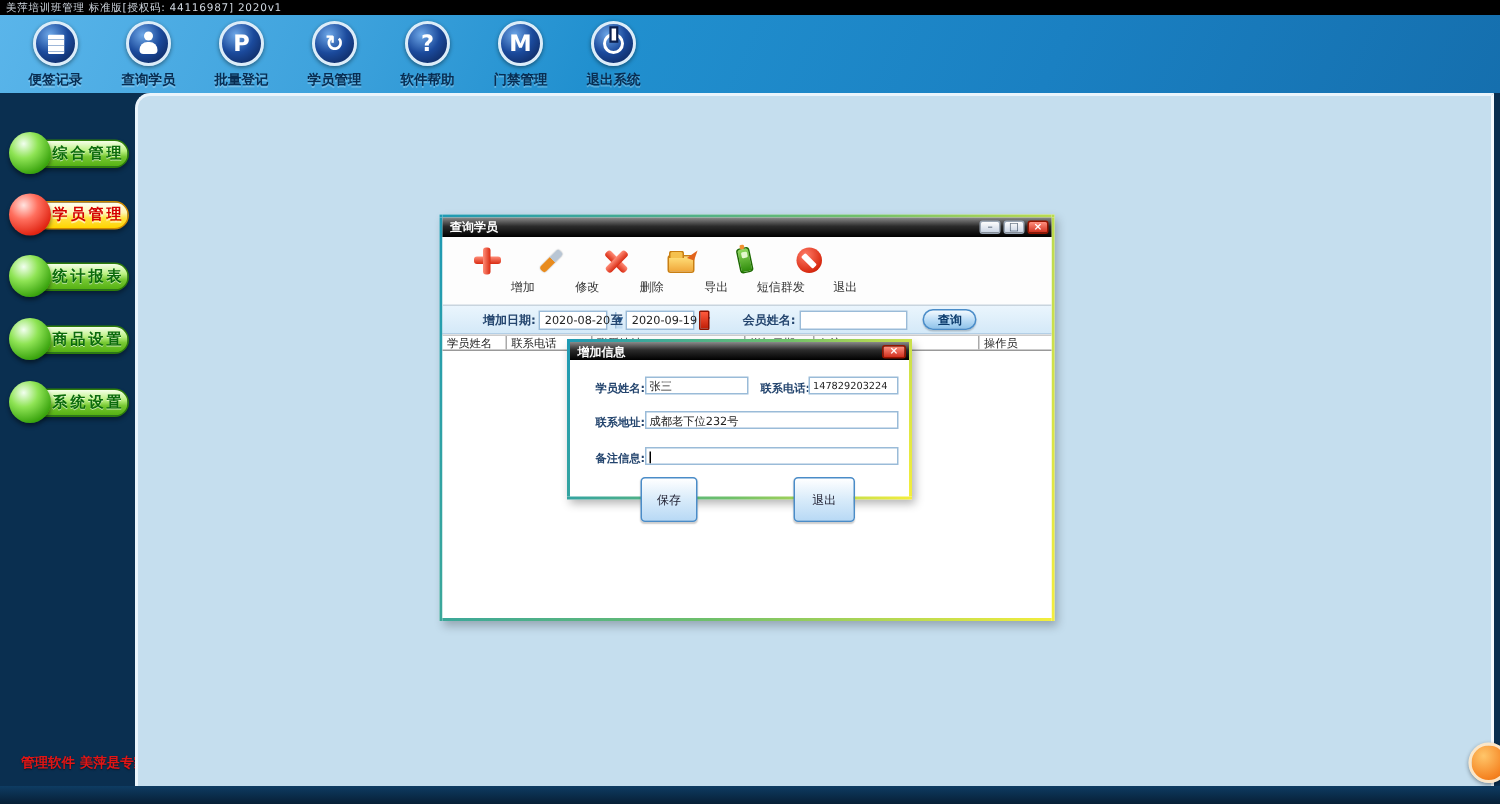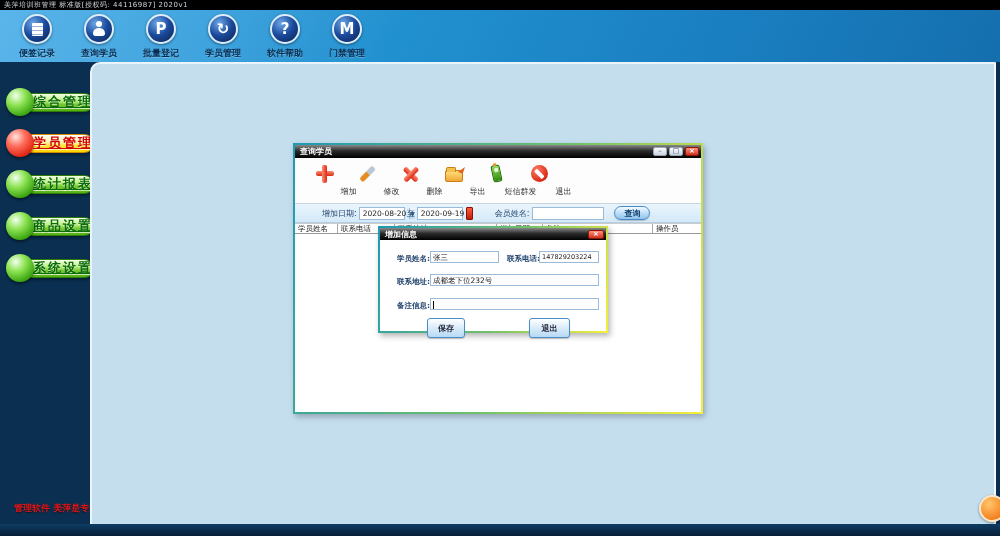--- a/index.html
+++ b/index.html
@@ -30,22 +30,22 @@
   
   .sidebar { position:absolute; left:0; top:62px; width:90px; height:462px;
     background:linear-gradient(150deg,#1677b8 0%,#0d5democ 0%,#0d558e 45%,#083c68 100%); }
   .side-btn { position:absolute; left:6px; width:80px; height:28px; display:flex; align-items:center; cursor:pointer; }
   .sphere { width:28px; height:28px; border-radius:50%; z-index:2; flex:none;
     background:radial-gradient(circle at 35% 28%, #f2fff0 0%, #8fe455 35%, #3aa40e 75%, #1e7a04 100%);
     box-shadow:0 2px 3px rgba(0,0,0,.45); }
   .pill { margin-left:-12px; height:19px; flex:1; border-radius:10px; border:1px solid #2e7d0a;
     background:linear-gradient(180deg,#f6ffe8 0%,#b9f07e 40%,#76c832 62%,#54b012 100%);
     display:flex; align-items:center; justify-content:center; padding-left:10px;
-    font-size:13px; font-weight:bold; color:#0c6b0c; letter-spacing:2px; white-space:nowrap;
-    text-shadow:0 1px 0 rgba(255,255,255,.6); box-shadow:0 2px 3px rgba(0,0,0,.35);text-decoration:underline; }
+    font-size:10px; font-weight:bold; color:#0c6b0c; letter-spacing:2px; white-space:nowrap;
+    text-shadow:0 1px 0 rgba(255,255,255,.6); box-shadow:0 2px 3px rgba(0,0,0,.35); }
   .side-btn.active .sphere { background:radial-gradient(circle at 35% 28%, #ffe4e0 0%, #ff6f5e 35%, #e02412 75%, #a80f00 100%); }
   .side-btn.active .pill { border-color:#cf8a00; color:#d40000;
     background:linear-gradient(180deg,#fffef4 0%,#fff6b0 40%,#ffe23e 62%,#ffd400 100%); }
   .marquee { position:absolute; left:14px; top:440px; font-size:9px; font-weight:bold; color:#e01515; text-shadow:0 1px 1px rgba(0,0,0,.5); white-space:nowrap; }
 
   
   .content { position:absolute; left:90px; top:62px; width:906px; height:462px;
     background:#c5deee; border-radius:10px 0 0 0; border-left:2px solid #eaf4fb; border-top:2px solid #eaf4fb; border-right:2px solid #f4fafe; }
   .bottombar { position:absolute; left:0; bottom:0; width:100%; height:12px; background:linear-gradient(180deg,#0e3c63,#071f36); }
   .corner-badge { position:absolute; left:979px; top:495px; width:27px; height:27px; border-radius:50%;
@@ -78,21 +78,21 @@
   .i-folder::after { content:""; position:absolute; right:-2px; top:-5px; width:0; height:0; border-left:5px solid transparent; border-bottom:7px solid #e2641c; transform:rotate(20deg); }
   .i-phone { position:relative; width:9px; height:17px; border-radius:2.5px; transform:rotate(-12deg);
     background:linear-gradient(180deg,#8ed95e 0%,#2e8b0a 100%); border:1px solid #1c6a00; }
   .i-phone::before { content:""; position:absolute; left:1.5px; top:2px; width:4.5px; height:4px; background:#e3f7cf; border-radius:1px; }
   .i-phone::after { content:""; position:absolute; left:2px; top:-3px; width:3px; height:3px; background:#f09030; border-radius:1px; }
   .i-noentry { position:relative; width:17px; height:17px; border-radius:50%;
     background:radial-gradient(circle at 35% 30%, #ff7c68, #d92b12 70%, #a81200); }
   .i-noentry::after { content:""; position:absolute; left:3px; top:7px; width:11px; height:3.5px; background:#fff; transform:rotate(45deg); border-radius:1px; }
 
   .q-filter { height:19px; background:linear-gradient(180deg,#eaf5fd,#d4e9f8); border-bottom:1px solid #b3cfe6; display:flex; align-items:center; font-size:8px; color:#24456e; }
-  .f-label { font-weight:normal; white-space:nowrap; }
+  .f-label { font-weight:bold; white-space:nowrap; }
   .sel { height:13px; border:1px solid #9abbd8; background:#fff; display:flex; align-items:center; margin:0 2px; }
   .sel-val { padding:0 3px; font-size:7.5px; color:#222; white-space:nowrap; }
   .sel-arrow { width:11px; height:100%; background:linear-gradient(180deg,#f2f8fe,#bcd9f0); border-left:1px solid #9abbd8; color:#2b5d93; font-size:6px; display:flex; align-items:center; justify-content:center; cursor:pointer; }
   .date-pick { width:7px; height:13px; background:linear-gradient(180deg,#ff5a3c,#c01e08); border:1px solid #8c1200; border-radius:1px; margin-left:1px; cursor:pointer; }
   .txt-input { height:13px; border:1px solid #9abbd8; background:#fff; }
   .btn-query { width:36px; height:14px; margin-left:10px; border:1px solid #4a8cc8; border-radius:7px;
     background:linear-gradient(180deg,#f4fafe 0%,#bedef7 50%,#8fc3ea 100%); color:#0a3a6b; font-size:8px; font-weight:bold;
     display:flex; align-items:center; justify-content:center; cursor:pointer; box-shadow:0 1px 1px rgba(0,0,0,.2); }
 
   .q-thead { height:11px; display:flex; background:#fff; border-bottom:1px solid #999; border-top:1px solid #ccc; }
@@ -101,22 +101,22 @@
   .qdialog { display:flex; flex-direction:column; }
 
   
   .adialog { position:absolute; left:378px; top:226px; width:230px; height:107px; background:#fff;
     border:2px solid; border-image:linear-gradient(110deg,#1f9ab4 0%,#6fc06a 55%,#f4ee3c 100%) 1; box-shadow:2px 3px 6px rgba(0,0,0,.3); }
   .a-titlebar { height:12px; background:linear-gradient(180deg,#8a8a8a 0%,#2b2b2b 45%,#000 100%); display:flex; align-items:center; padding:0 2px; }
   .a-row { position:absolute; font-size:7.5px; color:#24456e; }
   .fld-label { font-weight:bold; white-space:nowrap; }
   .fld-input { position:absolute; height:12px; border:1px solid #9abbd8; background:#fff; font-size:7.5px; color:#222; padding:1px 2px; white-space:nowrap; overflow:hidden; }
   .caret { display:inline-block; width:1px; height:8px; background:#000; vertical-align:middle; }
-  .a-btn { position:absolute; height:20px; border:1px solid #4a8cc8; border-radius:3px;
-    background:linear-gradient(180deg,#ffffff 0%,#d8ebfa 50%,#b8d9f5 100%); color:#223; font-size:8px; font-weight:bold;
+  .a-btn { position:absolute; height:30px; border:1px solid #4a8cc8; border-radius:3px;
+    background:linear-gradient(180deg,#ffffff 0%,#d8ebfa 50%,#b8d9f5 100%); color:#223; font-size:8px; font-weight:normal;
     display:flex; align-items:center; justify-content:center; cursor:pointer; box-shadow:0 1px 1px rgba(0,0,0,.2); }
 </style>
 </head>
 <body>
 
 <div class="screen">
 
   <div class="titlebar">
     <span class="titlebar-text">美萍培训班管理 标准版[授权码: 44116987]  2020v1</span>
   </div>
@@ -150,20 +150,26 @@
       <div class="tb-circle">
           <span class="tb-glyph">?</span>
         </div>
       <div class="tb-label">软件帮助</div>
     </div>
     <div class="tb-item">
       <div class="tb-circle">
           <span class="tb-glyph">M</span>
         </div>
       <div class="tb-label">门禁管理</div>
+    </div>
+    <div class="tb-item">
+      <div class="tb-circle">
+          <div class="glyph-power"></div>
+        </div>
+      <div class="tb-label">退出系统</div>
     </div>
   </div>
 
   <div class="sidebar">
     <div class="side-btn" style="top:26px">
       <div class="sphere"></div>
       <div class="pill">综合管理</div>
     </div>
     <div class="side-btn active" style="top:67px">
       <div class="sphere"></div>

